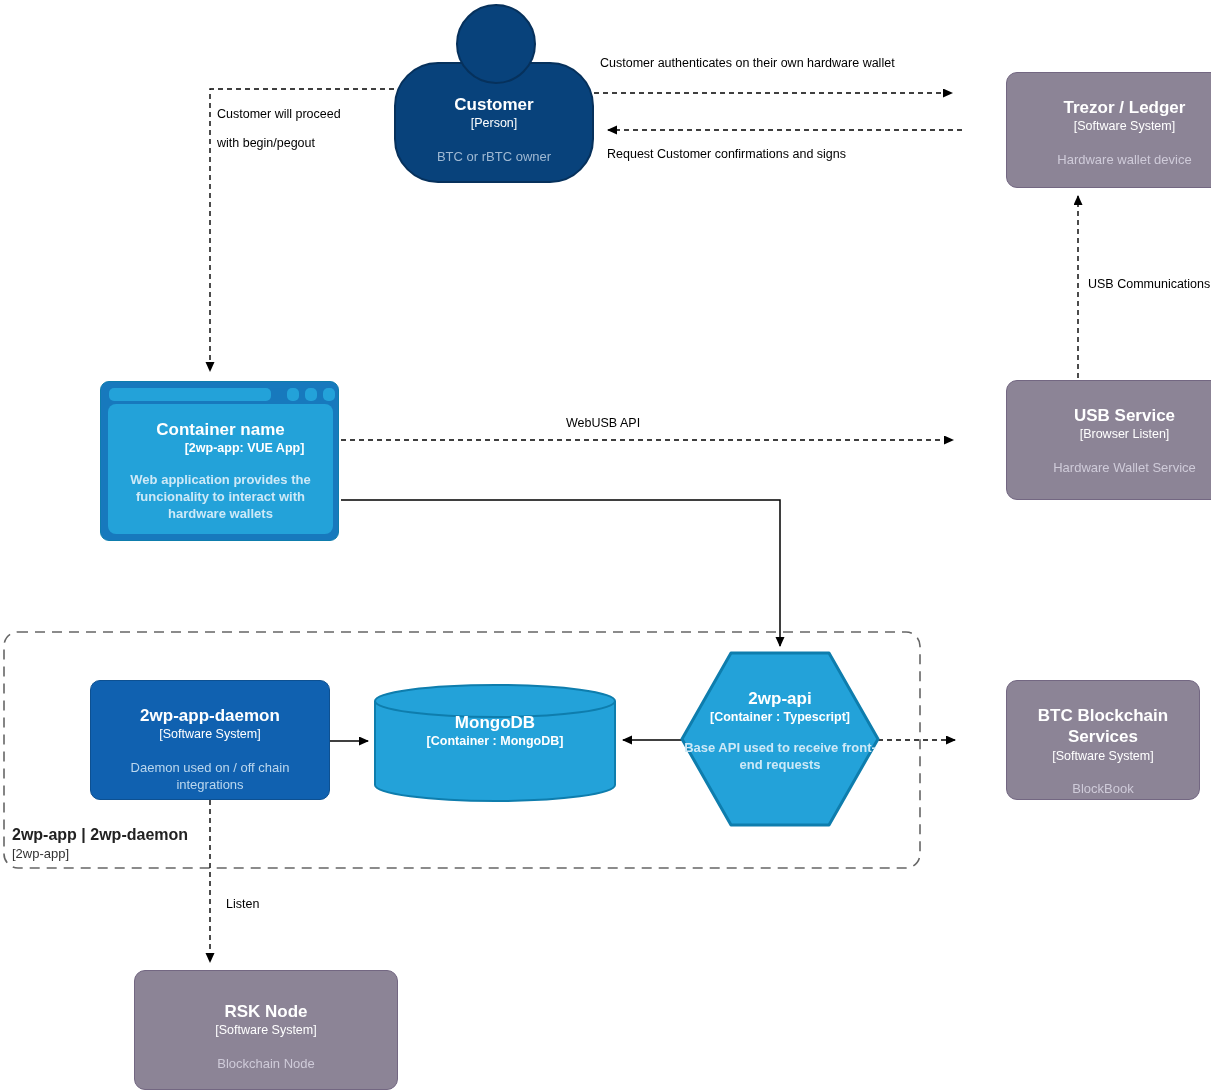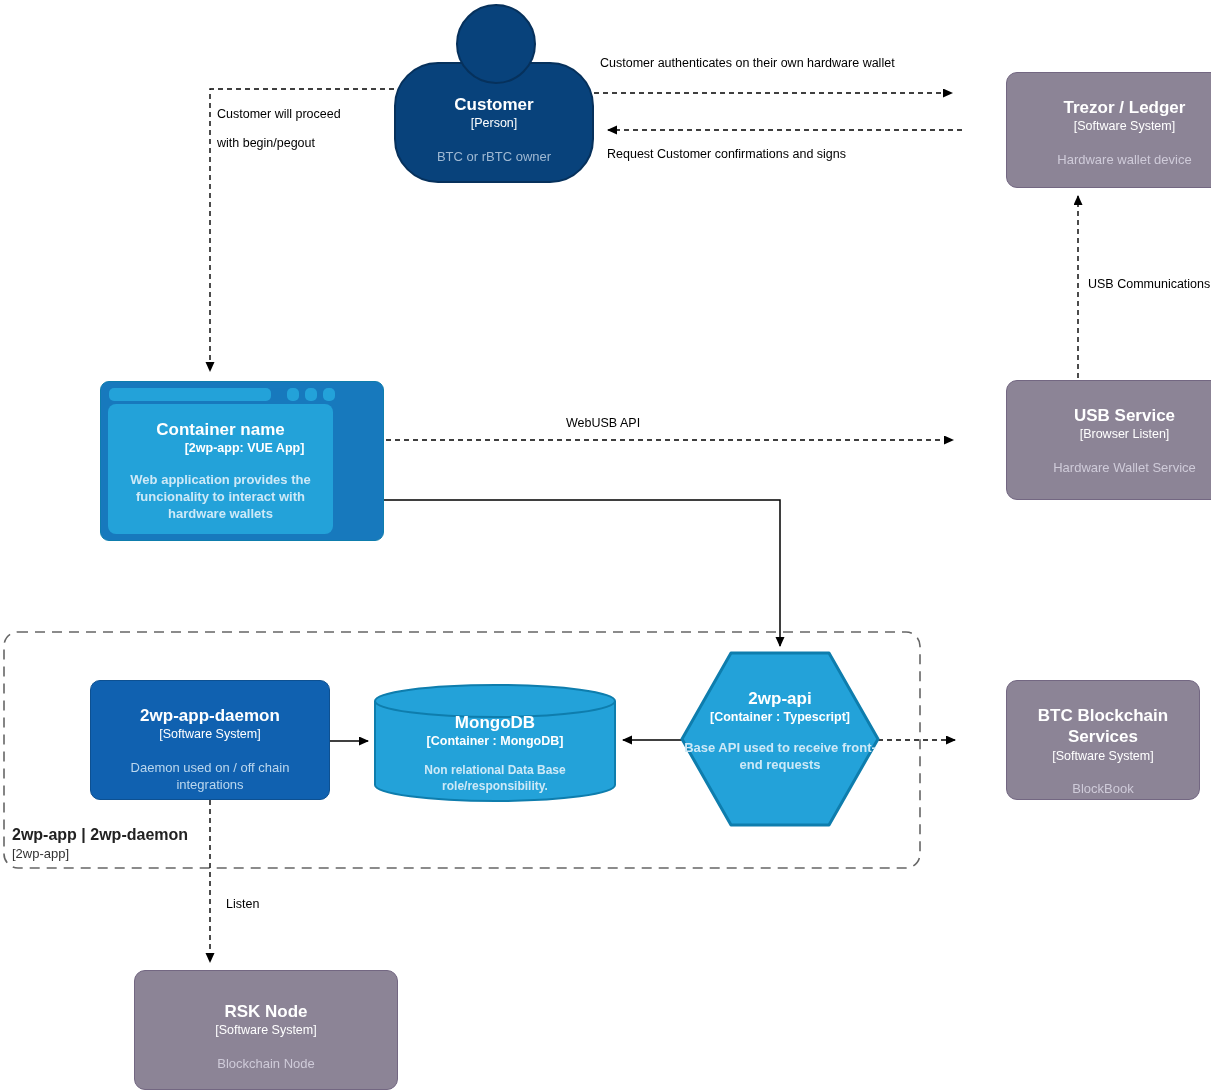--- a/index.html
+++ b/index.html
@@ -100,21 +100,21 @@
     <div class="c4-meta">[Person]</div>
     <div class="c4-desc">BTC or rBTC owner</div>
   </div>
 
   <div class="node rbox gray pad24" style="left:962px;top:72px;width:237px;height:116px;">
     <div class="c4-title">Trezor / Ledger</div>
     <div class="c4-meta">[Software System]</div>
     <div class="c4-desc">Hardware wallet device</div>
   </div>
 
-  <div class="node browser" style="left:100px;top:381px;width:284px;height:160px;">
+  <div class="node browser" style="left:100px;top:381px;width:239px;height:160px;">
     <div class="browser-bar-item" style="left:8px;top:6px;width:162px;height:13px;"></div>
     <div class="browser-bar-item" style="left:186px;top:6px;width:12px;height:13px;"></div>
     <div class="browser-bar-item" style="left:204px;top:6px;width:12px;height:13px;"></div>
     <div class="browser-bar-item" style="left:222px;top:6px;width:12px;height:13px;"></div>
     <div class="browser-panel"></div>
     <div class="browser-text">
       <div class="c4-title">Container name</div>
       <div class="c4-meta">[2wp-app: VUE App]</div>
       <div class="c4-desc">Web application provides the funcionality to interact with hardware wallets</div>
     </div>
@@ -128,21 +128,20 @@
 
   <div class="node sys pad24" style="left:90px;top:680px;width:240px;height:120px;">
     <div class="c4-title">2wp-app-daemon</div>
     <div class="c4-meta">[Software System]</div>
     <div class="c4-desc">Daemon used on / off chain integrations</div>
   </div>
 
   <div class="shape-text mongo-text" style="left:375px;top:712px;width:240px;">
     <div class="c4-title">MongoDB</div>
     <div class="c4-meta">[Container : MongoDB]</div>
-    <div class="c4-desc">Non relational Data Base role/responsibility.</div>
   </div>
 
   <div class="shape-text hex-text" style="left:680px;top:688px;width:200px;">
     <div class="c4-title">2wp-api</div>
     <div class="c4-meta">[Container : Typescript]</div>
     <div class="c4-desc">Base API used to receive front-end requests</div>
   </div>
 
   <div class="node rbox gray pad24" style="left:962px;top:680px;width:194px;height:120px;">
     <div class="c4-title">BTC Blockchain Services</div>

